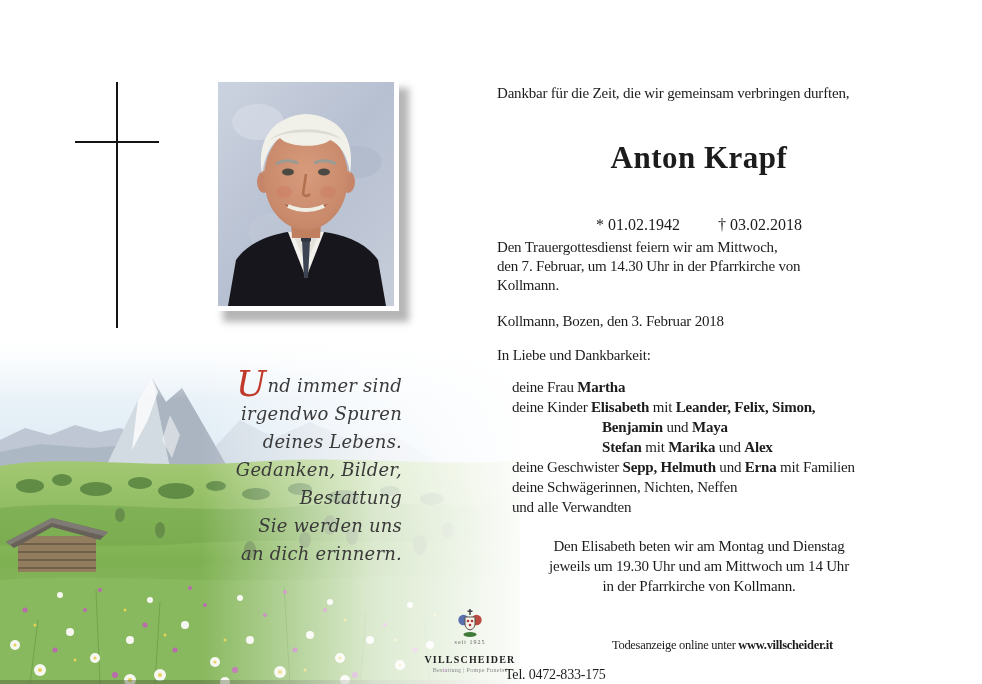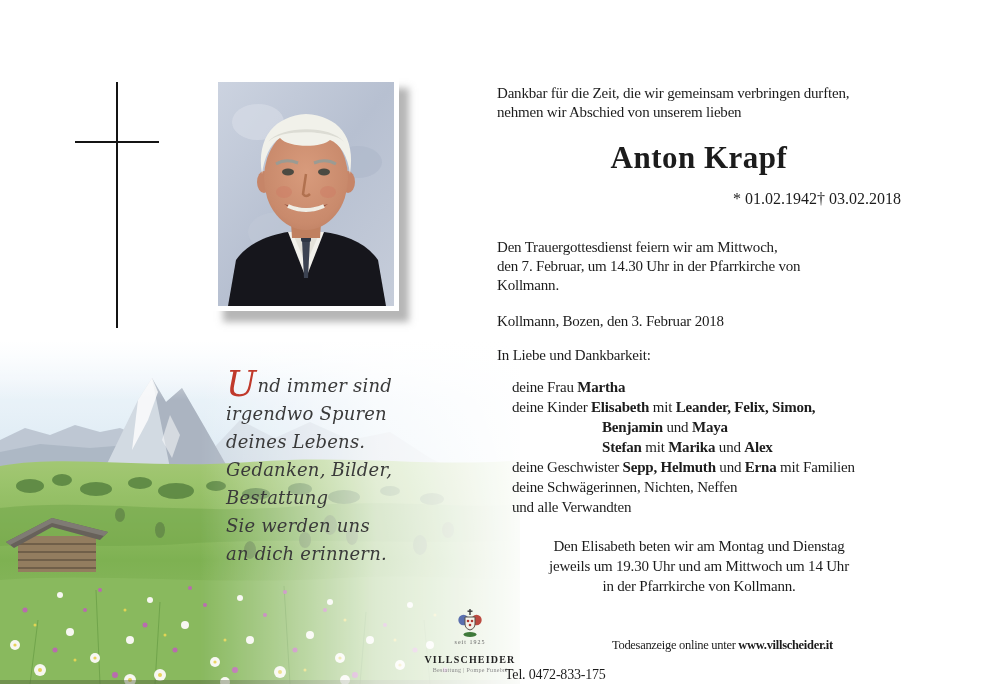--- a/index.html
+++ b/index.html
@@ -16,31 +16,31 @@
     position:absolute;left:213px;top:77px;width:176px;height:224px;
     background:#fff;padding:5px;
     box-shadow:10px 11px 7px rgba(110,110,110,.5);
   }
   .photo svg{display:block;width:176px;height:224px;}
   
   .landscape{position:absolute;left:0;top:340px;width:520px;height:344px;}
   
   .poem{
     position:absolute;left:226px;top:372px;width:176px;
-    text-align:left;font-family:"DejaVu Serif",serif;font-style:italic;
+    text-align:right;font-family:"DejaVu Serif",serif;font-style:italic;
     font-size:18px;line-height:28px;color:#3a3a3a;letter-spacing:.2px;
   }
   .poem .initial{font-size:36px;line-height:0;position:relative;top:4px;margin-right:1px;}
   
   .abs{position:absolute;white-space:nowrap;}
   .txt{font-size:15px;line-height:19px;letter-spacing:-.2px;}
   .intro{left:497px;top:84px;}
   .title{left:497px;top:140px;width:404px;text-align:center;
          font-size:31px;font-weight:700;letter-spacing:.5px;}
-  .dates{left:497px;top:190px;width:404px;display:flex;justify-content:flex-end;
+  .dates{left:497px;top:216px;width:404px;display:flex;justify-content:center;gap:38px;
          font-size:16px;}
   .service{left:497px;top:238px;}
   .dateline{left:497px;top:312px;}
   .salutation{left:497px;top:346px;}
   .family{left:497px;top:377px;font-size:15px;line-height:20px;letter-spacing:-.2px;margin-left:15px;}
   .fam-line{white-space:nowrap;}
   .fam-line.indent{padding-left:90px;}
   .b{font-weight:700;}
   .rosary{left:497px;top:536px;width:404px;text-align:center;font-size:15px;
           line-height:20px;letter-spacing:-.2px;}
@@ -280,21 +280,20 @@
     <div>irgendwo Spuren</div>
     <div>deines Lebens.</div>
     <div>Gedanken, Bilder,</div>
     <div>Bestattung</div>
     <div>Sie werden uns</div>
     <div>an dich erinnern.</div>
   </div>
 
   <div class="abs txt intro">
     <div>Dankbar für die Zeit, die wir gemeinsam verbringen durften,</div>
-    <div>nehmen wir Abschied von unserem lieben</div>
   </div>
 
   <div class="abs title">Anton Krapf</div>
 
   <div class="abs dates">
     <span>* 01.02.1942</span>
     <span>† 03.02.2018</span>
   </div>
 
   <div class="abs txt service">

